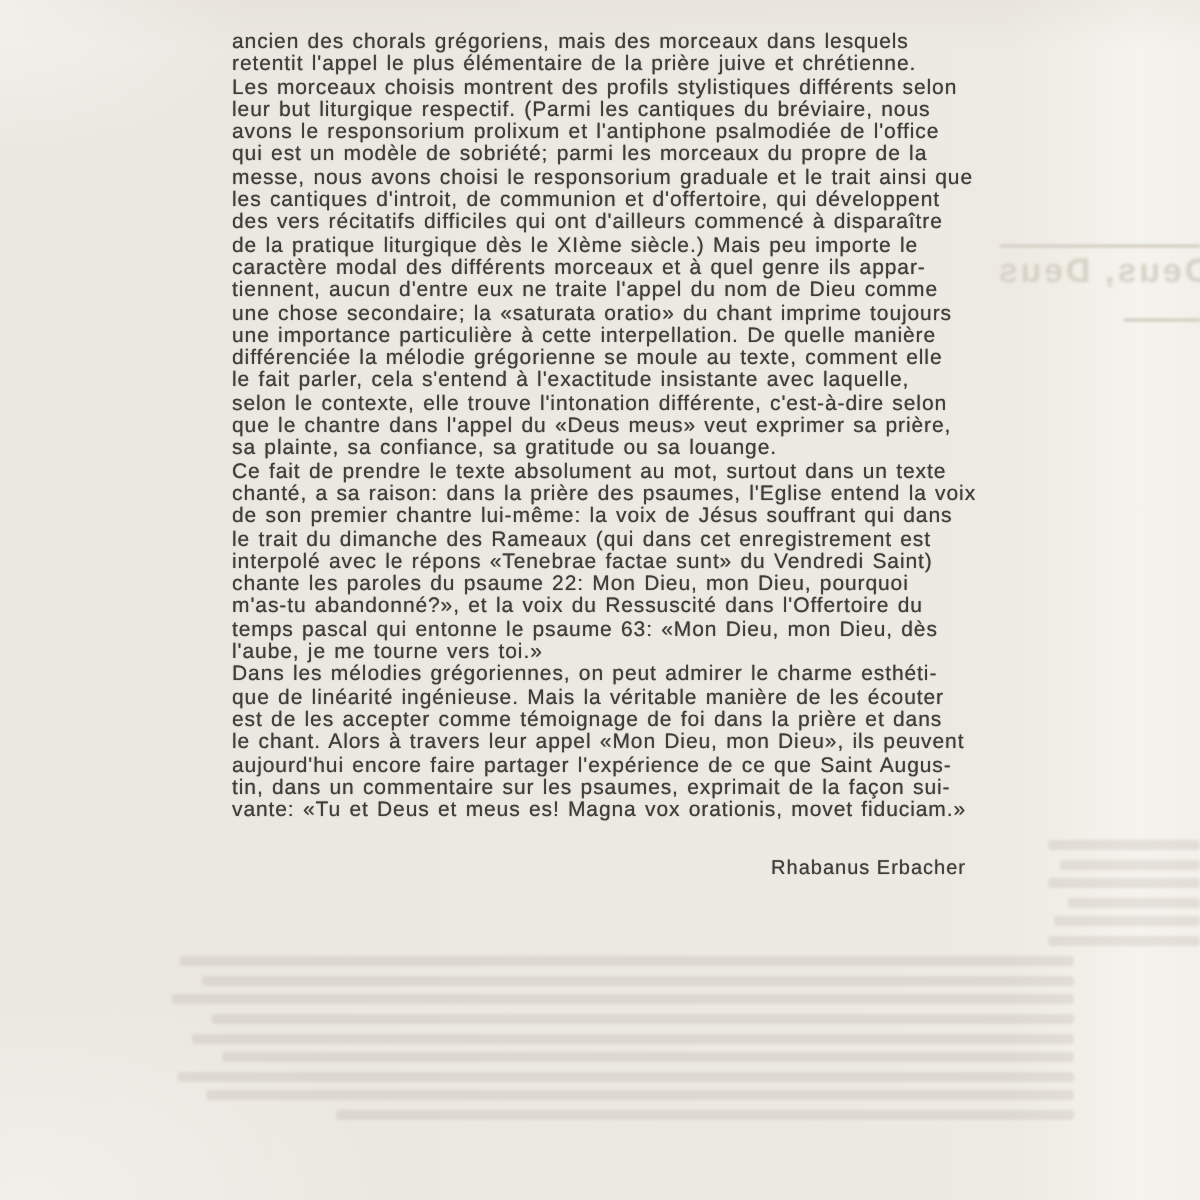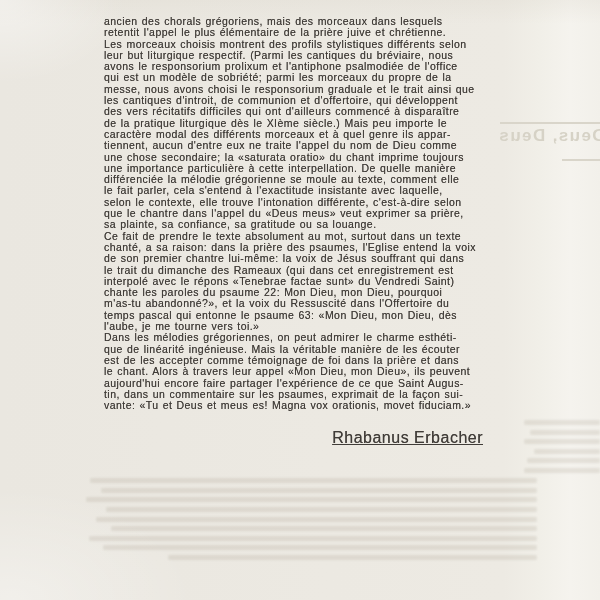--- a/index.html
+++ b/index.html
@@ -19,41 +19,40 @@
       radial-gradient(ellipse 180px 120px at 0% 0%, rgba(255,255,255,0.45), rgba(255,255,255,0) 70%),
       radial-gradient(ellipse 260px 160px at 2% 100%, rgba(255,255,255,0.35), rgba(255,255,255,0) 70%),
       linear-gradient(180deg, rgba(214,209,197,0.22) 0%, rgba(214,209,197,0) 4%),
       linear-gradient(90deg, #eae7e0 0%, #ece9e2 55%, #edeae3 84%, #f1efe8 90%, #f5f3ee 95%, #f2f0ea 100%);
     font-family: "Liberation Sans", "DejaVu Sans", sans-serif;
   }
 
   
   .body-text {
     position: absolute;
-    left: 104px;
+    left: 116px;
     top: 16px;
     width: 452px;
     font-size: 10.5px;
     line-height: 11.3px;
     letter-spacing: 0.45px;
     word-spacing: 0.8px;
     color: #403c38;
     white-space: pre-line;
     text-shadow: 0 0 0.55px rgba(64,60,56,0.75);
   }
 
   .signature {
     position: absolute;
     top: 429px;
     right: 117px;
-    font-size: 16px;
+    font-size: 10px;
     letter-spacing: 0.5px;
     color: #403c38;
     text-shadow: 0 0 0.55px rgba(64,60,56,0.75);
-    text-decoration: underline;
   }
 
   
   .ghost-title {
     position: absolute;
     top: 126px;
     right: -5px;
     transform: scaleX(-1);
     font-size: 17px;
     font-weight: bold;

